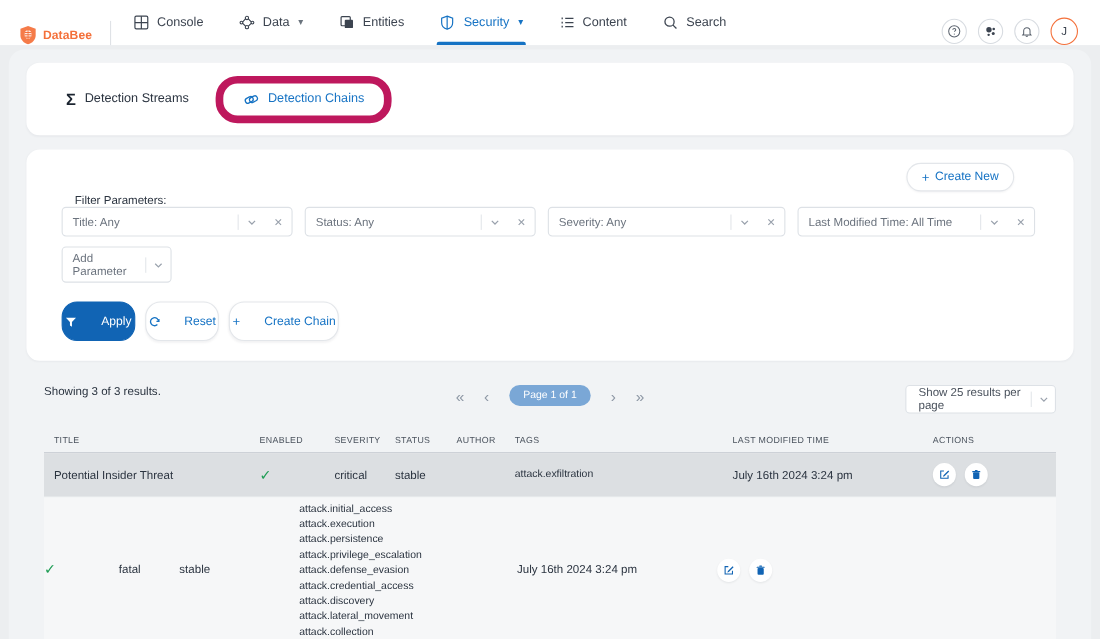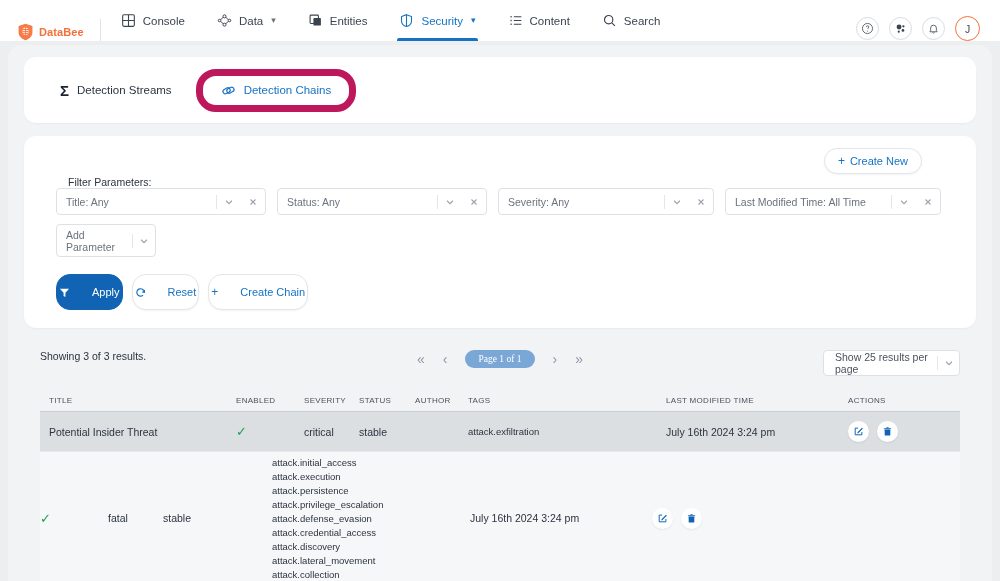--- a/index.html
+++ b/index.html
@@ -154,21 +154,21 @@
   .showing { font-size: 10.5px; color: #2b3440; }
   .pager {
     position: absolute; left: 0; right: 0;
     display: flex; align-items: center; justify-content: center; gap: 18px;
     pointer-events: none;
   }
   .pager > * { pointer-events: auto; }
   .pg-arrow { font-size: 14px; color: #8e98a5; cursor: pointer; line-height: 1; }
   .pg-pill {
     background: #7aa7d6; color: #fff; font-size: 9.5px;
-    border-radius: 12px; padding: 4px 13px; cursor: pointer; white-space: nowrap; font-family: Liberation Serif, serif;
+    border-radius: 12px; padding: 4px 13px; cursor: pointer; white-space: nowrap;
   }
   .perpage {
     margin-left: auto;
     height: 26px; border: 1px solid #dde1e6; border-radius: 4px; background: #fff;
     display: flex; align-items: center; font-size: 10.5px; color: #4a525d;
     padding-left: 11px; cursor: pointer; width: 137px;
   }
 
   
   .table { padding: 0 16px; }

